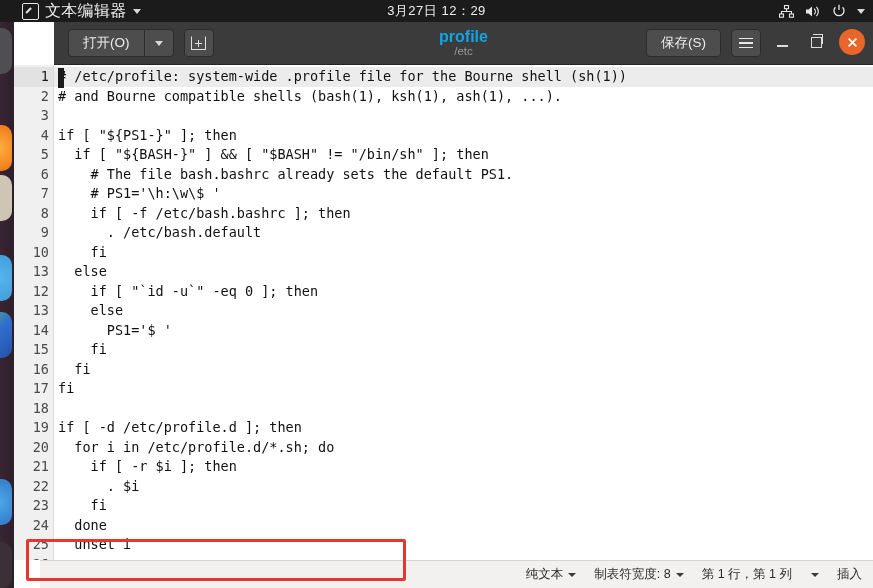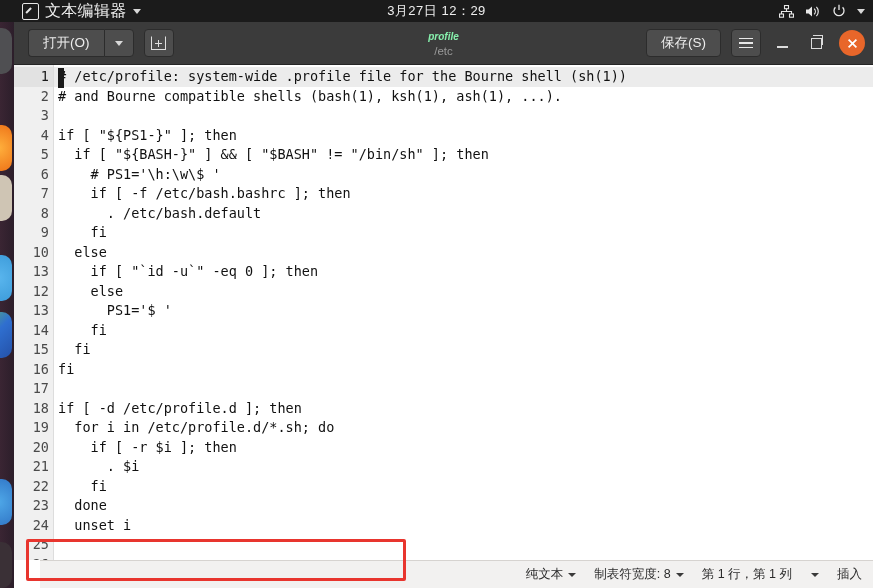--- a/index.html
+++ b/index.html
@@ -117,20 +117,21 @@
   
   .headerbar {
     height: 42px;
     background: #3b3b3b;
     border-bottom: 1px solid #252525;
     display: flex;
     align-items: center;
     padding: 0 6px;
     position: relative;
     flex: none;
+    margin-left: 40px;
   }
   .hb-btn {
     background: #4d4d4d;
     border: 1px solid #2c2c2c;
     color: #ededed;
     font-size: 13.5px;
     height: 28px;
     border-radius: 4px;
     display: flex;
     align-items: center;
@@ -185,35 +186,34 @@
     position: absolute;
     left: 0; right: 0;
     top: 0; bottom: 0;
     display: flex;
     flex-direction: column;
     align-items: center;
     justify-content: center;
     pointer-events: none;
   }
   .hb-title .t1 {
-    color: #86efac;
-    font-size: 10px;
+    color: #0ea5e9;
+    font-size: 16px;
     font-weight: bold;
     line-height: 15px;
-    font-style: italic;
   }
   .hb-title .t2 {
     color: #9a9a9a;
     font-size: 11.5px;
     line-height: 14px;
   }
   .hb-right {
     margin-left: auto;
     display: flex;
-    align-items: center;
+    align-items: flex-start;
   }
   .hb-right .hb-btn.save { padding: 0 14px; }
   .hamburger {
     display: flex;
     flex-direction: column;
     gap: 3px;
   }
   .hamburger i {
     display: block;
     width: 14px; height: 1.6px;
@@ -473,20 +473,21 @@
         <div>26</div>
 
       </div>
       <div class="code">
         <div class="caret"></div>
         <div class="cur"># /etc/profile: system-wide .profile file for the Bourne shell (sh(1))</div>
         <div># and Bourne compatible shells (bash(1), ksh(1), ash(1), ...).</div>
         <div></div>
         <div>if [ "${PS1-}" ]; then</div>
         <div>  if [ "${BASH-}" ] &amp;&amp; [ "$BASH" != "/bin/sh" ]; then</div>
+        <div>    # The file bash.bashrc already sets the default PS1.</div>
         <div>    # PS1='\h:\w\$ '</div>
         <div>    if [ -f /etc/bash.bashrc ]; then</div>
         <div>      . /etc/bash.default</div>
         <div>    fi</div>
         <div>  else</div>
         <div>    if [ "`id -u`" -eq 0 ]; then</div>
         <div>    else</div>
         <div>      PS1='$ '</div>
         <div>    fi</div>
         <div>  fi</div>

